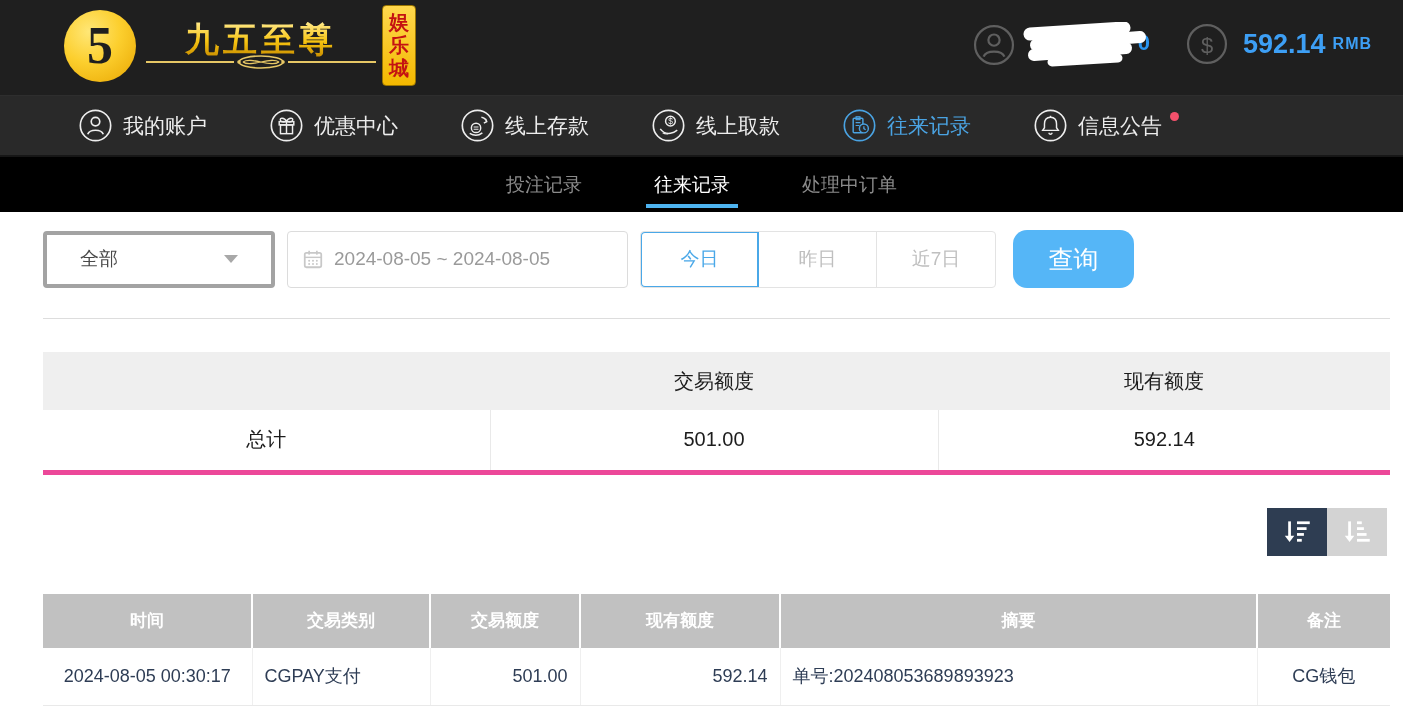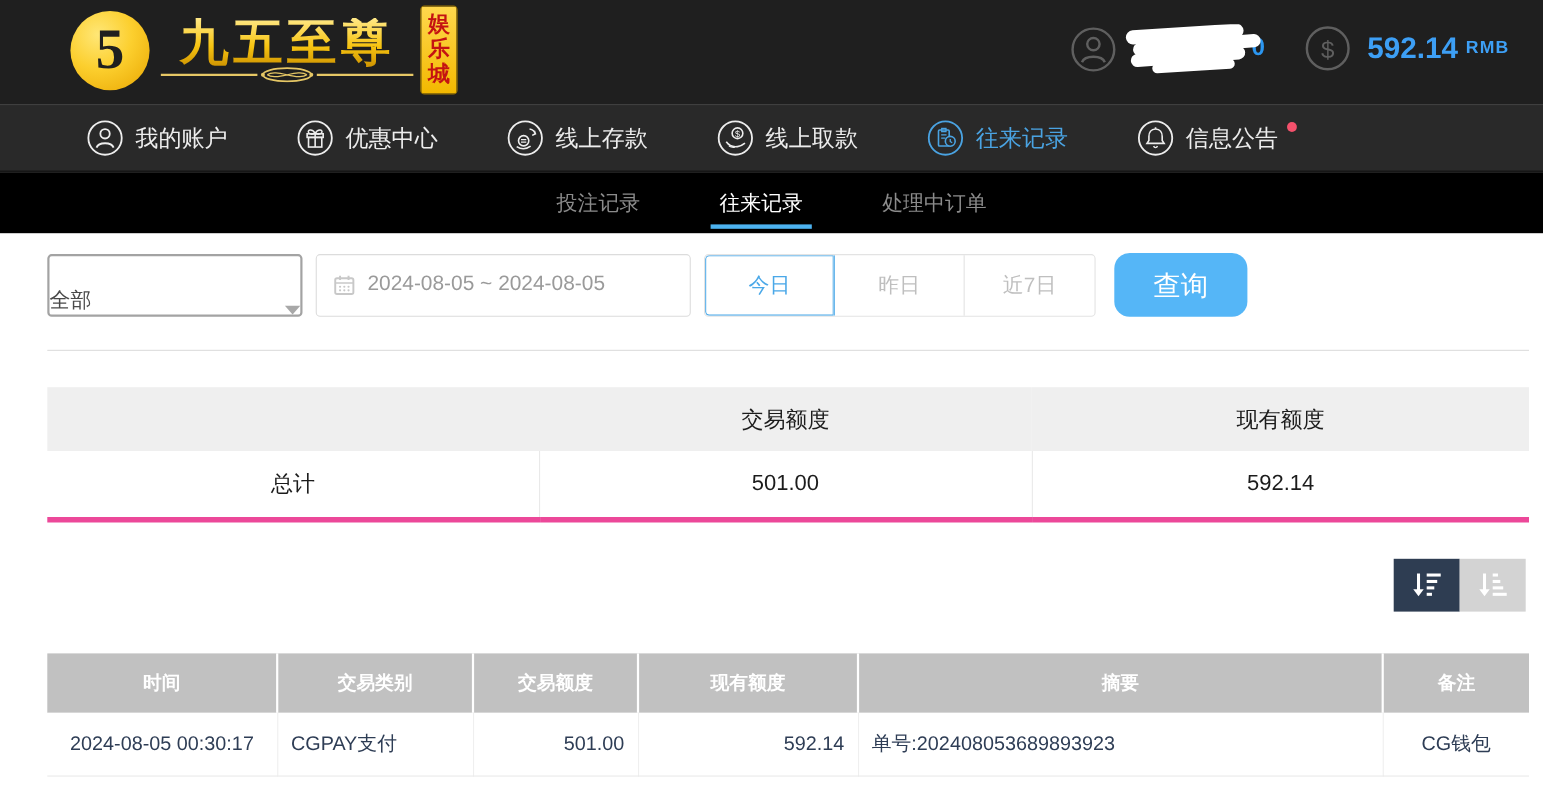--- a/index.html
+++ b/index.html
@@ -8,21 +8,21 @@
 
   
   .topbar { position:relative; height:95px; background:#1f1f1f; }
   .logo { position:absolute; left:64px; top:5px; display:flex; align-items:center; }
   .logo-mark { width:72px; height:72px; border-radius:50%;
     background:radial-gradient(circle at 35% 30%, #ffe777 0%, #fccf2e 45%, #e8a500 100%);
     display:flex; align-items:center; justify-content:center;
     font-family:"Liberation Serif","DejaVu Serif",serif;
     font-size:52px; font-weight:bold; color:#1f1f1f; }
   .logo-text-wrap { margin-left:10px; display:flex; flex-direction:column; align-items:center; }
-  .logo-title { font-family:"Liberation Serif","DejaVu Serif",serif; font-size:45px; font-weight:bold;
+  .logo-title { font-family:"Liberation Serif","DejaVu Serif",serif; font-size:34px; font-weight:bold;
     background:linear-gradient(#ffe98a,#f7c411 55%,#c98e00); -webkit-background-clip:text;
     background-clip:text; color:transparent; letter-spacing:4px; line-height:1.05; }
   .logo-flourish { width:230px; height:14px; margin-top:-2px; }
   .logo-badge { margin-left:6px; width:34px; padding:5px 0; background:linear-gradient(#ffd84d,#f3b800);
     border:1px solid #9a7500; border-radius:4px; display:flex; flex-direction:column; align-items:center;
     font-size:20px; font-weight:bold; color:#c41212; line-height:1.15; }
   .user-area { position:absolute; left:972px; top:22px; display:flex; align-items:center; }
   .redacted { position:relative; width:130px; height:46px; margin-left:6px; }
   .redacted .peek { position:absolute; right:2px; top:8px; color:#2b96f0; font-size:22px; font-weight:bold; }
   .redacted svg { position:absolute; left:0; top:0; }
@@ -41,22 +41,22 @@
   
   .tabbar { height:55px; background:#000000; display:flex; align-items:center; justify-content:center; }
   .tab { position:relative; height:55px; display:flex; align-items:center; padding:0 8px; margin:0 28px;
     font-size:19px; color:#8b8b8b; cursor:pointer; }
   .tab.active { color:#ffffff; }
   .tab.active::after { content:""; position:absolute; left:0; right:0; bottom:4px; height:4px; background:#4db3f0; }
 
   
   .content { background:#fff; }
   .filter-row { display:flex; align-items:center; margin:18px 0 0 43px; }
-  .select-box { width:232px; height:57px; border:2px solid #a3a3a3; border-radius:4px;
-    display:flex; align-items:flex-end; padding:0 0; cursor:pointer; }
+  .select-box { width:232px; height:57px; border:4px solid #a3a3a3; border-radius:4px;
+    display:flex; align-items:center; padding:0 33px; cursor:pointer; }
   .select-value { font-size:19px; color:#4a4a4a; flex:1; }
   .caret-down { width:0; height:0; border-left:7px solid transparent; border-right:7px solid transparent;
     border-top:8px solid #a8a8a8; }
   .date-box { width:341px; height:57px; border:1px solid #dcdcdc; border-radius:4px; margin-left:12px;
     display:flex; align-items:center; padding:0 14px; cursor:pointer; }
   .date-value { font-size:19px; color:#9a9a9a; margin-left:10px; white-space:nowrap; }
   .range-group { display:flex; margin-left:12px; border:1px solid #e3e3e3; border-radius:4px; height:57px; }
   .range-btn { width:118px; display:flex; align-items:center; justify-content:center;
     font-size:19px; color:#bfbfbf; cursor:pointer; border-right:1px solid #e3e3e3; }
   .range-btn:last-child { border-right:none; }

